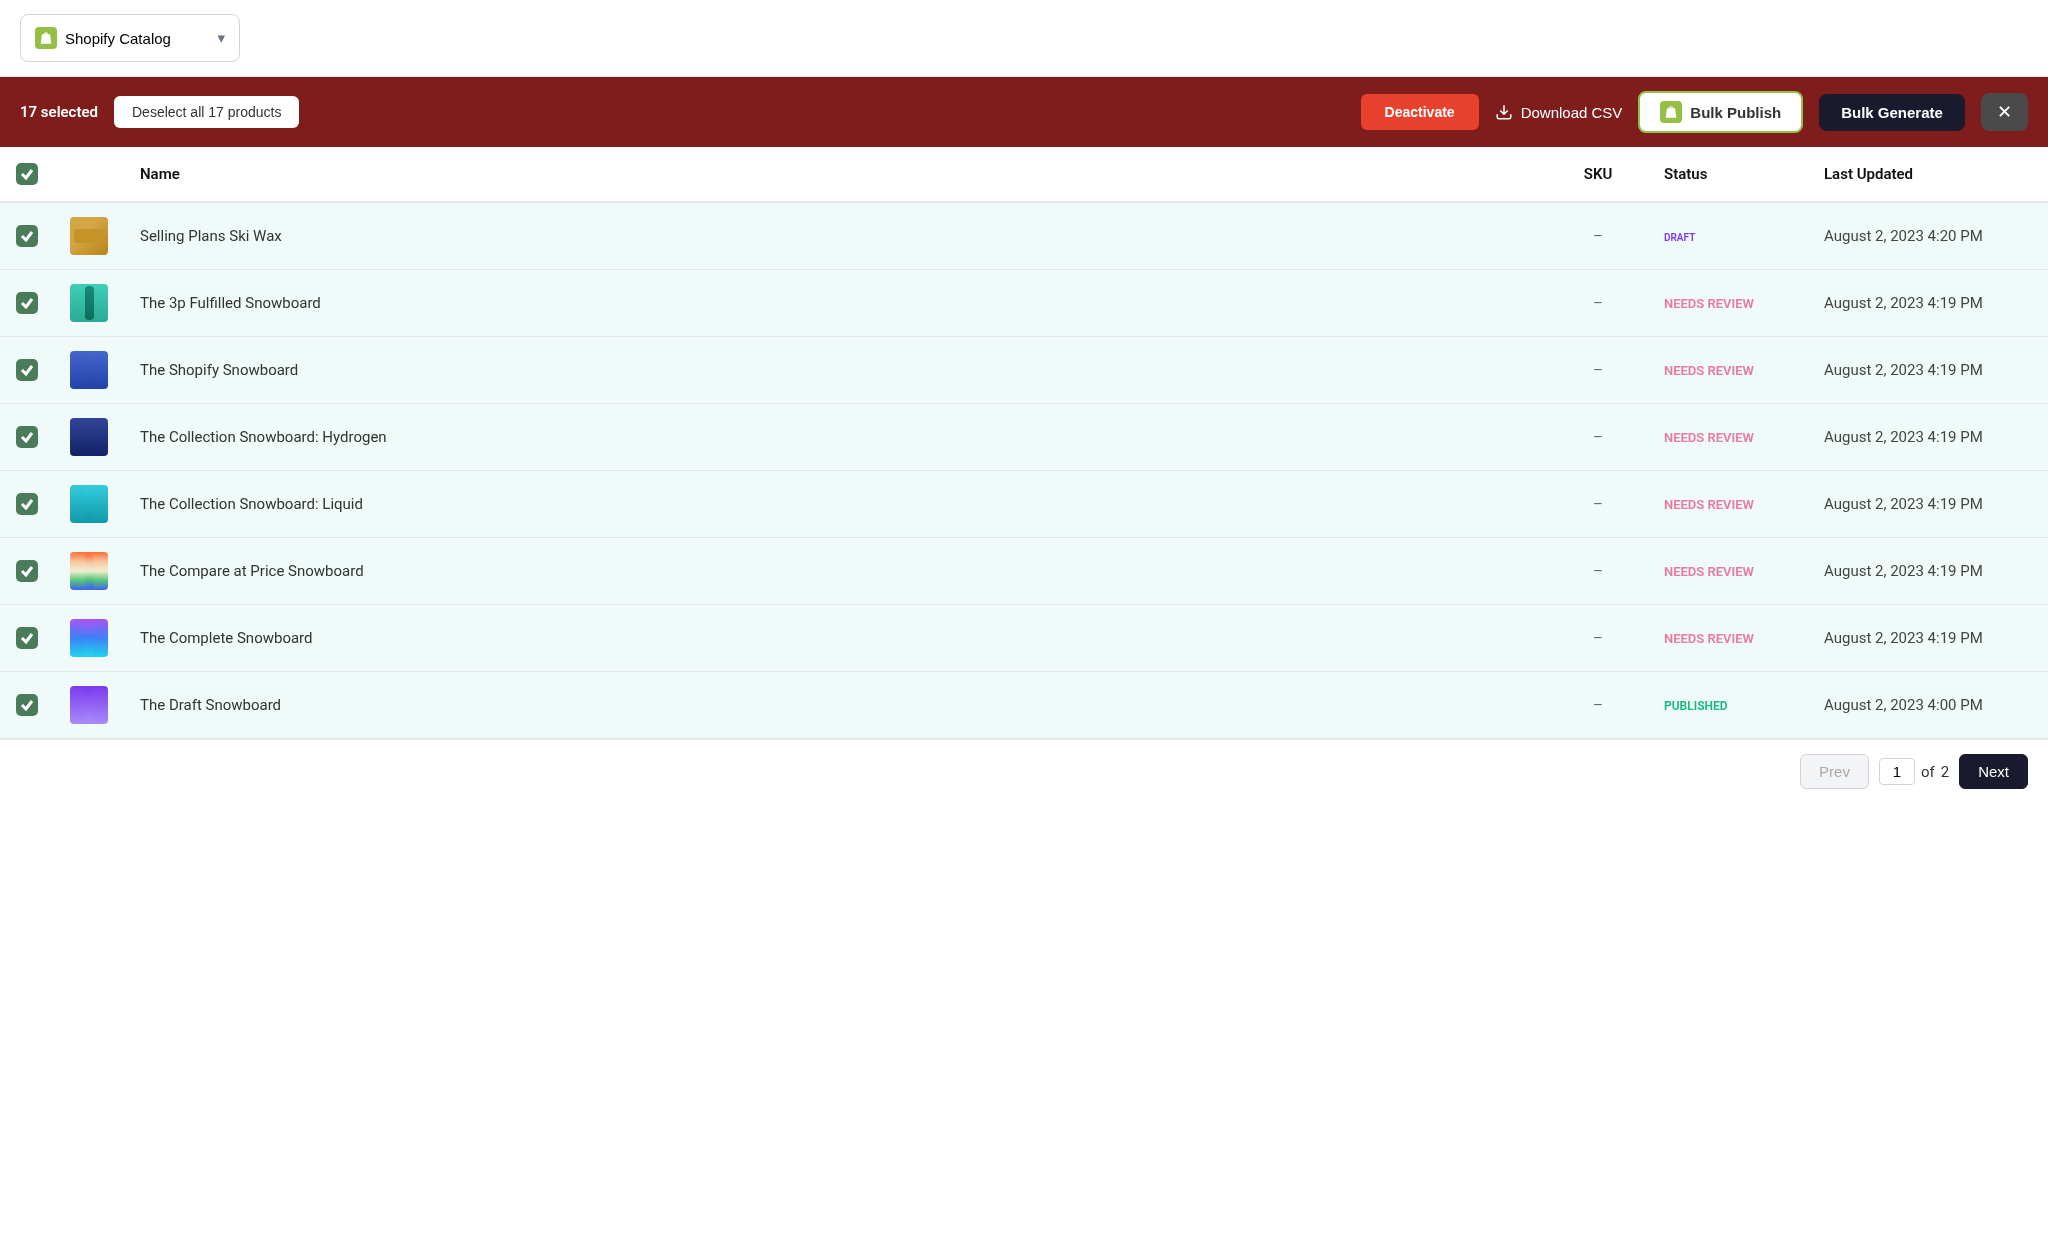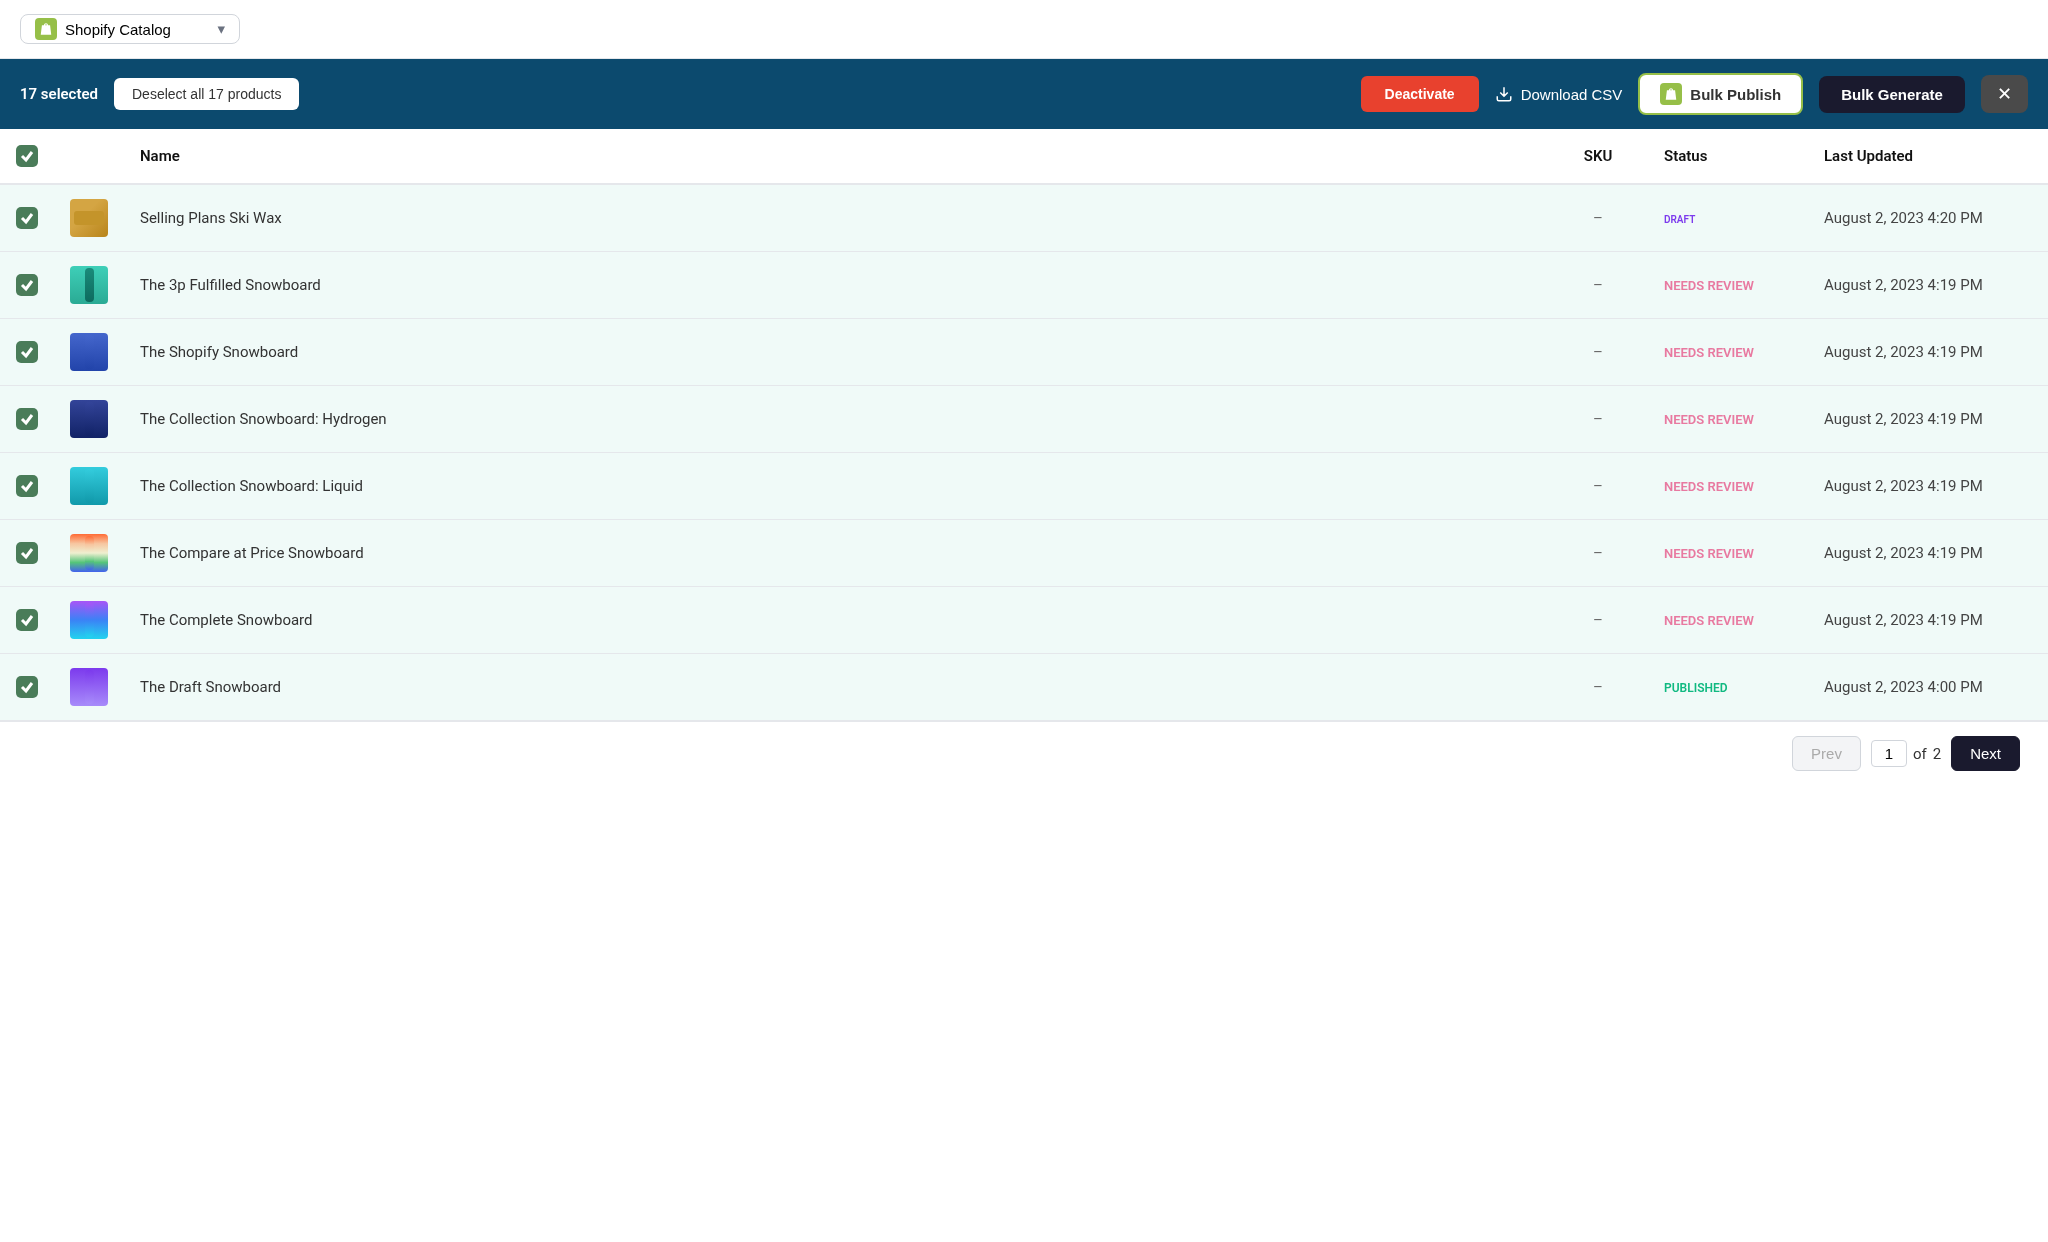--- a/index.html
+++ b/index.html
@@ -16,42 +16,42 @@
       border-bottom: 1px solid #e5e7eb;
       display: flex;
       align-items: center;
     }
     .catalog-dropdown {
       display: flex;
       align-items: center;
       gap: 8px;
       border: 1px solid #d1d5db;
       border-radius: 8px;
-      padding: 3px 14px;
+      padding: 12px 14px;
       cursor: pointer;
       font-size: 15px;
       font-weight: 500;
       background: #fff;
       min-width: 220px;
     }
     .shopify-bag-icon {
       width: 22px;
       height: 22px;
       background: #96bf48;
       border-radius: 4px;
       display: flex;
       align-items: center;
       justify-content: center;
     }
     .shopify-bag-icon svg { width: 14px; height: 14px; fill: #fff; }
     .catalog-dropdown .chevron { margin-left: auto; color: #6b7280; }
 
     
     .action-bar {
-      background: #0c4a6e;
+      background: #7f1d1d;
       padding: 14px 20px;
       display: flex;
       align-items: center;
       gap: 16px;
       flex-wrap: wrap;
     }
     .selected-count {
       color: #fff;
       font-weight: 600;
       font-size: 15px;
@@ -187,21 +187,21 @@
     
     .status-draft { color: #7c3aed; font-weight: 600; font-size: 10px; }
     .status-needs-review { color: #e879a0; font-weight: 600; font-size: 13px; }
     .status-published { color: #10b981; font-weight: 600; font-size: 12px; }
 
     
     .pagination-bar {
       display: flex;
       justify-content: flex-end;
       align-items: center;
-      padding: 14px 28px;
+      padding: 14px 20px;
       gap: 10px;
       border-top: 1px solid #e5e7eb;
     }
     .page-btn {
       background: #f3f4f6;
       border: 1px solid #d1d5db;
       border-radius: 6px;
       padding: 8px 18px;
       font-size: 15px;
       cursor: pointer;

